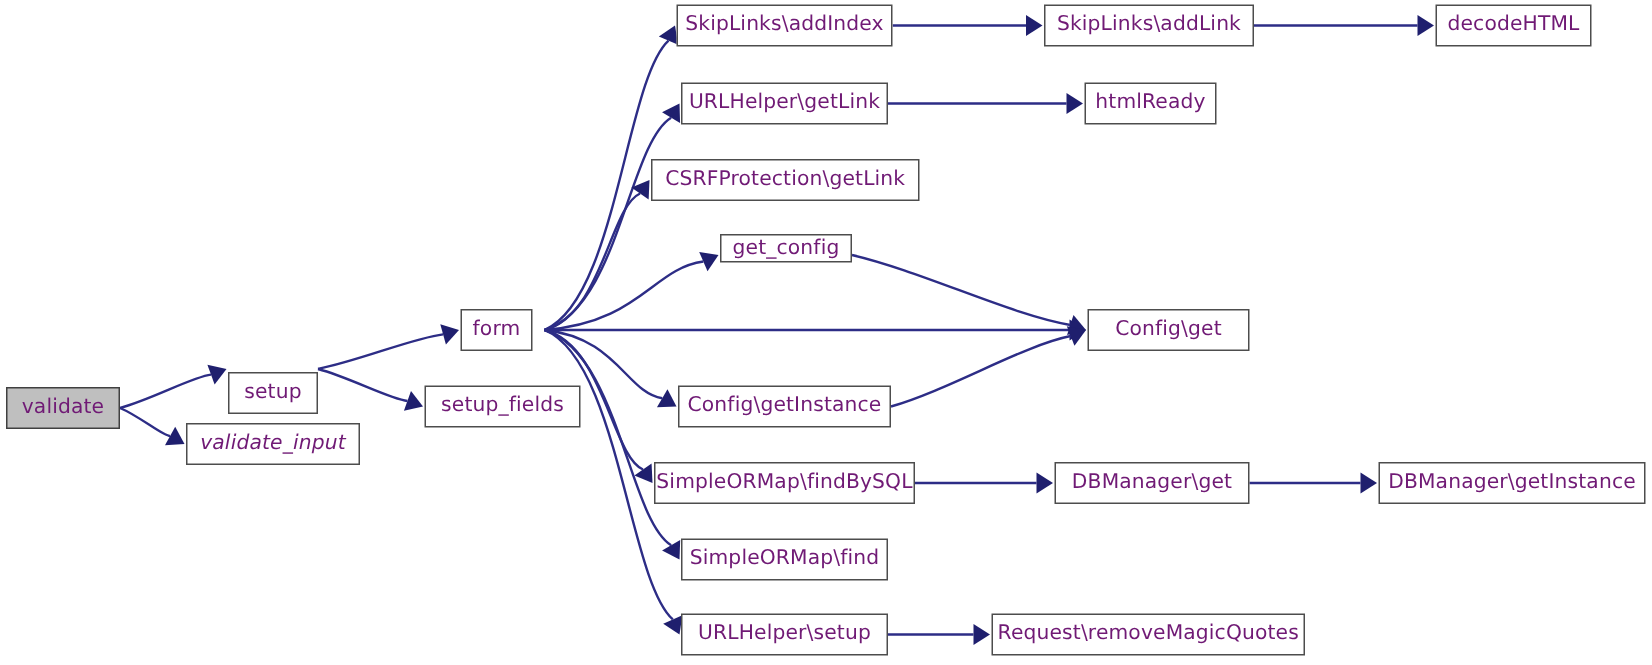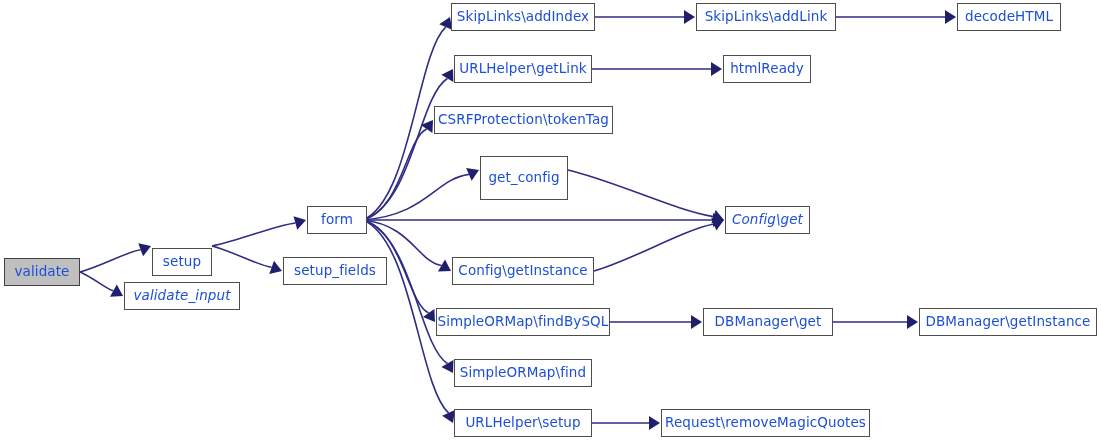--- a/index.html
+++ b/index.html
@@ -41,21 +41,21 @@
     justify-content: center;
     white-space: nowrap;
   }
   .node-box.highlight {
     background: #bfbfbf;
     border-color: #404040;
   }
   .node-label {
     font-family: "DejaVu Sans", sans-serif;
     font-size: 13.5px;
-    color: #1d4ed8;
+    color: #701a75;
     line-height: 1;
     letter-spacing: 0.1px;
   }
 </style>
 </head>
 <body>
 
 <div id="graph-root">
   <svg id="graph-svg" viewBox="0 0 1101 443" preserveAspectRatio="none" aria-hidden="true">
       <path d="M80,272 C101.3,266.28 128.28,251.2 140.670794025465,249.78252613151986" class="edge-line"></path>
@@ -104,57 +104,57 @@
   <div id="nodes-layer">
       <div class="node-box highlight" style="left: 4px; top: 258px; width: 76px; height: 28px;">
         <span class="node-label">validate</span>
       </div>
       <div class="node-box" style="left: 152px; top: 232px; width: 60px; height: 28px; margin-top: 16px;">
         <span class="node-label">setup</span>
       </div>
       <div class="node-box" style="left: 124px; top: 282px; width: 116px; height: 28px; font-style: italic;">
         <span class="node-label">validate_input</span>
       </div>
-      <div class="node-box" style="left: 307px; top: 206px; width: 60px; height: 28px;">
+      <div class="node-box" style="left: 307px; top: 206px; width: 48px; height: 28px;">
         <span class="node-label">form</span>
       </div>
       <div class="node-box" style="left: 283px; top: 257px; width: 104px; height: 28px;">
         <span class="node-label">setup_fields</span>
       </div>
       <div class="node-box" style="left: 451px; top: 3px; width: 144px; height: 28px;">
         <span class="node-label">SkipLinks\addIndex</span>
       </div>
       <div class="node-box" style="left: 454px; top: 55px; width: 138px; height: 28px;">
         <span class="node-label">URLHelper\getLink</span>
       </div>
       <div class="node-box" style="left: 434px; top: 106px; width: 179px; height: 28px;">
-        <span class="node-label">CSRFProtection\tokenTag</span>
+        <span class="node-label">CSRFProtection\getLink</span>
       </div>
-      <div class="node-box" style="left: 480px; top: 156px; width: 88px; height: 44px;">
+      <div class="node-box" style="left: 480px; top: 156px; width: 88px; height: 19px;">
         <span class="node-label">get_config</span>
       </div>
       <div class="node-box" style="left: 452px; top: 257px; width: 142px; height: 28px; justify-content: center;">
         <span class="node-label">Config\getInstance</span>
       </div>
       <div class="node-box" style="left: 436px; top: 308px; width: 174px; height: 28px;">
         <span class="node-label">SimpleORMap\findBySQL</span>
       </div>
       <div class="node-box" style="left: 454px; top: 359px; width: 138px; height: 28px;">
         <span class="node-label">SimpleORMap\find</span>
       </div>
       <div class="node-box" style="left: 454px; top: 409px; width: 138px; height: 28px;">
         <span class="node-label">URLHelper\setup</span>
       </div>
       <div class="node-box" style="left: 696px; top: 3px; width: 140px; height: 28px;">
         <span class="node-label">SkipLinks\addLink</span>
       </div>
       <div class="node-box" style="left: 723px; top: 55px; width: 88px; height: 28px;">
         <span class="node-label">htmlReady</span>
       </div>
-      <div class="node-box" style="left: 725px; top: 206px; width: 85px; height: 28px; font-style: italic;">
+      <div class="node-box" style="left: 725px; top: 206px; width: 108px; height: 28px;">
         <span class="node-label">Config\get</span>
       </div>
       <div class="node-box" style="left: 703px; top: 308px; width: 130px; height: 28px;">
         <span class="node-label">DBManager\get</span>
       </div>
       <div class="node-box" style="left: 661px; top: 409px; width: 209px; height: 28px;">
         <span class="node-label">Request\removeMagicQuotes</span>
       </div>
       <div class="node-box" style="left: 919px; top: 308px; width: 178px; height: 28px;">
         <span class="node-label">DBManager\getInstance</span>

